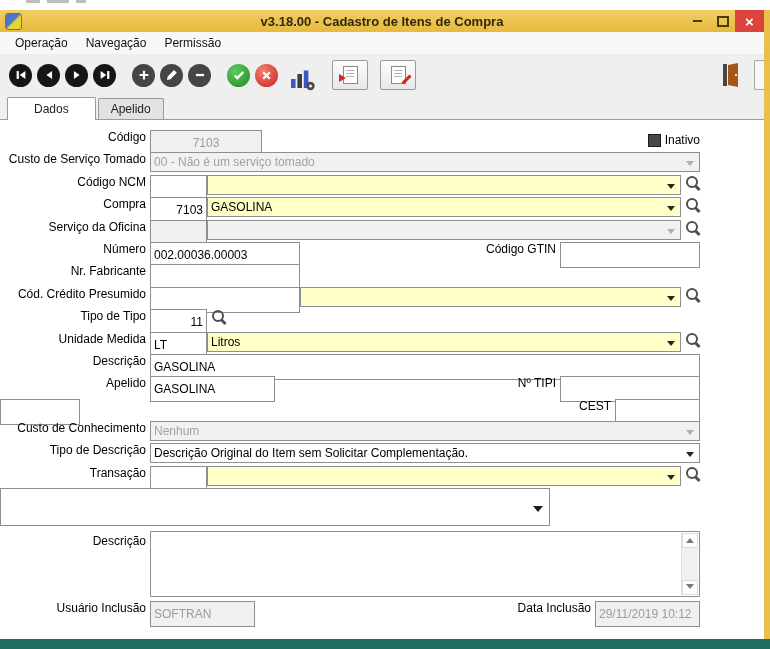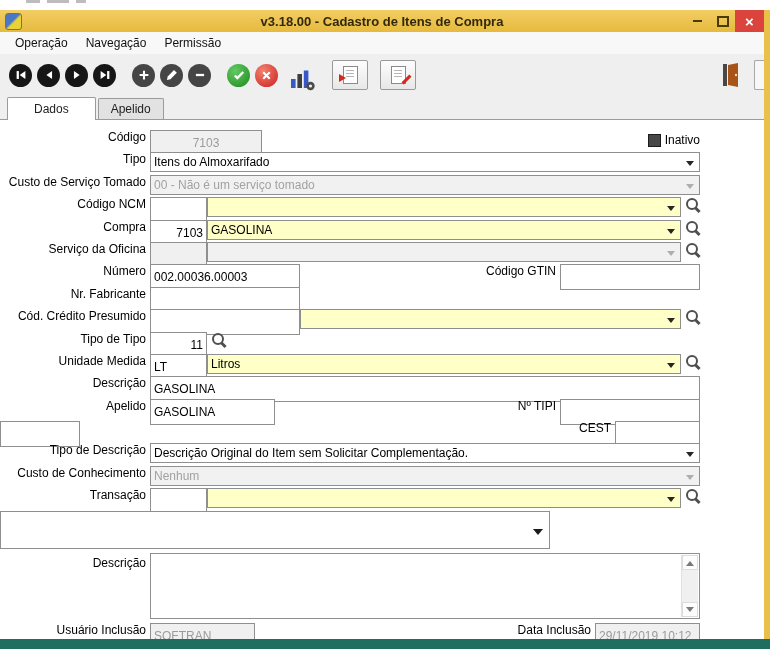--- a/index.html
+++ b/index.html
@@ -219,26 +219,20 @@
 
     <div class="row">
       <span class="lbl">Código</span>
       <input class="inp dis w112 center" value="7103" style="">
       <span class="inativo">
         <span class="chk"></span>
         <span>Inativo</span>
       </span>
     </div>
 
-    <div class="row">
-      <span class="lbl">Tipo</span>
-      <span class="combo w550">
-          <span class="txt">Itens do Almoxarifado</span>
-        </span>
-    </div>
 
     <div class="row">
       <span class="lbl">Custo de Serviço Tomado</span>
       <span class="combo dis w550">
           <span class="txt">00 - Não é um serviço tomado</span>
         </span>
     </div>
 
     <div class="row">
       <span class="lbl">Código NCM</span>
@@ -315,30 +309,30 @@
       <input class="inp w140" value="" style="">
     </div>
 
     <div class="row">
       <input class="inp w80" value="" style="">
       <span class="rlbl">CEST</span>
       <input class="inp w85" value="" style="">
     </div>
 
     <div class="row">
+      <span class="lbl">Custo de Conhecimento</span>
+      <span class="combo dis w550">
+          <span class="txt">Nenhum</span>
+        </span>
+    </div>
+
+    <div class="row">
       <span class="lbl">Tipo de Descrição</span>
       <span class="combo w550">
           <span class="txt">Descrição Original do Item sem Solicitar Complementação.</span>
-        </span>
-    </div>
-
-    <div class="row">
-      <span class="lbl">Custo de Conhecimento</span>
-      <span class="combo dis w550">
-          <span class="txt">Nenhum</span>
         </span>
     </div>
 
     <div class="row">
       <span class="lbl">Transação</span>
       <input class="inp w57" value="" style="">
       <span class="combo yellow w474">
           <span class="txt"></span>
         </span>
       <span class="lookup"></span>

